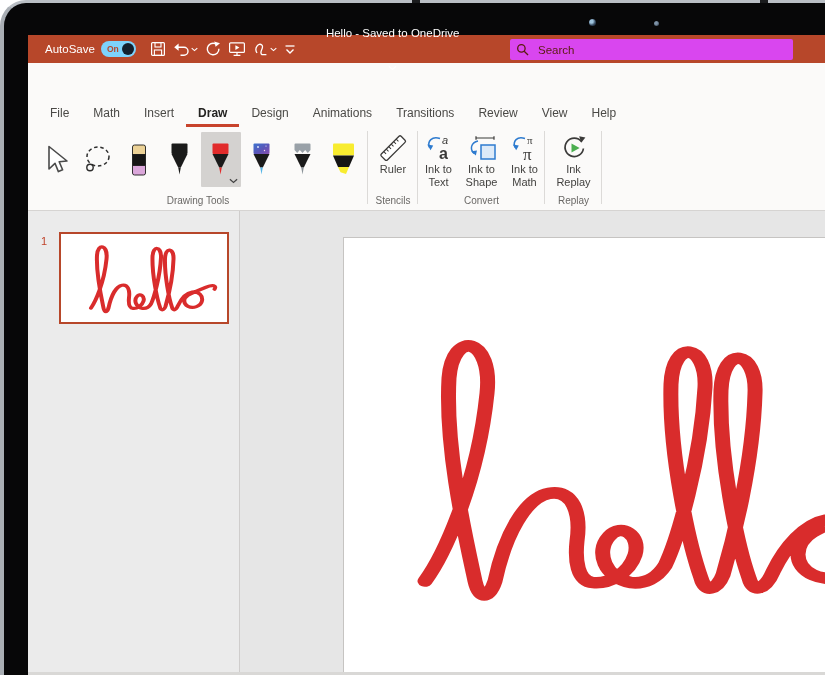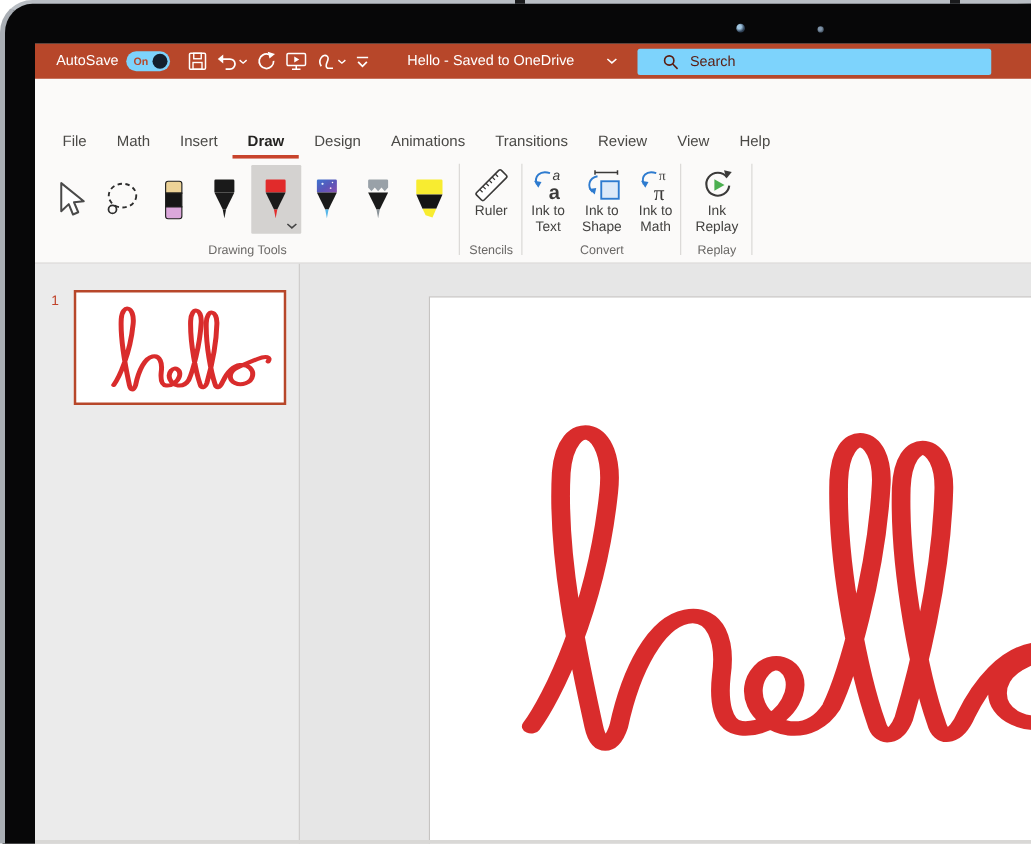--- a/index.html
+++ b/index.html
@@ -25,24 +25,24 @@
               color:#fff; font-size:11.5px; position:relative; }
   .autosave { display:flex; align-items:center; gap:6px; margin-left:17px;text-align:right; }
   .autosave-pill { width:35px; height:16px; background:#7dd3fc; border-radius:8px;
                    display:flex; align-items:center; justify-content:space-between;
                    padding:0 2px 0 6px; }
   .autosave-pill .state { color:#b7472a; font-size:8.5px; font-weight:bold; }
   .autosave-pill .knob { width:12px; height:12px; border-radius:50%; background:#13202e; }
   .qat { display:flex; align-items:center; gap:7px; margin-left:14px; }
   .qat .qbtn { display:flex; align-items:center; gap:1px; }
   .chev { display:inline-block; }
-  .doc-title { display:flex; align-items:center; gap:26px; margin-left:30px; white-space:nowrap; }
+  .doc-title { display:flex; align-items:center; gap:26px; margin-left:30px; white-space:nowrap;flex-direction:column; }
   .searchbox { position:absolute; left:482px; top:4px; width:283px; height:21px;
-               background:#7dd3fc; border-radius:2px; display:flex; align-items:center;
-               gap:9px; padding-left:20px; color:#5a1c0f; font-size:11.5px; }
+               background:#d946ef; border-radius:2px; display:flex; align-items:center;
+               gap:9px; padding-left:6px; color:#5a1c0f; font-size:11.5px; }
 
   
   .tabs { height:28px; flex:0 0 28px; background:#fbfaf9; display:flex; align-items:stretch;
           padding-left:10px; font-size:12px; color:#4a4946;margin-top:36px; }
   .tab { display:flex; align-items:center; padding:0 12px; cursor:default; border-bottom:3px solid transparent;
          padding-top:3px; }
   .tab.active { color:#242321; font-weight:bold; border-bottom-color:#c8432c; }
 
   
   .ribbon { height:84px; flex:0 0 84px; background:#fbfaf9; border-bottom:1px solid #d6d4d2;

